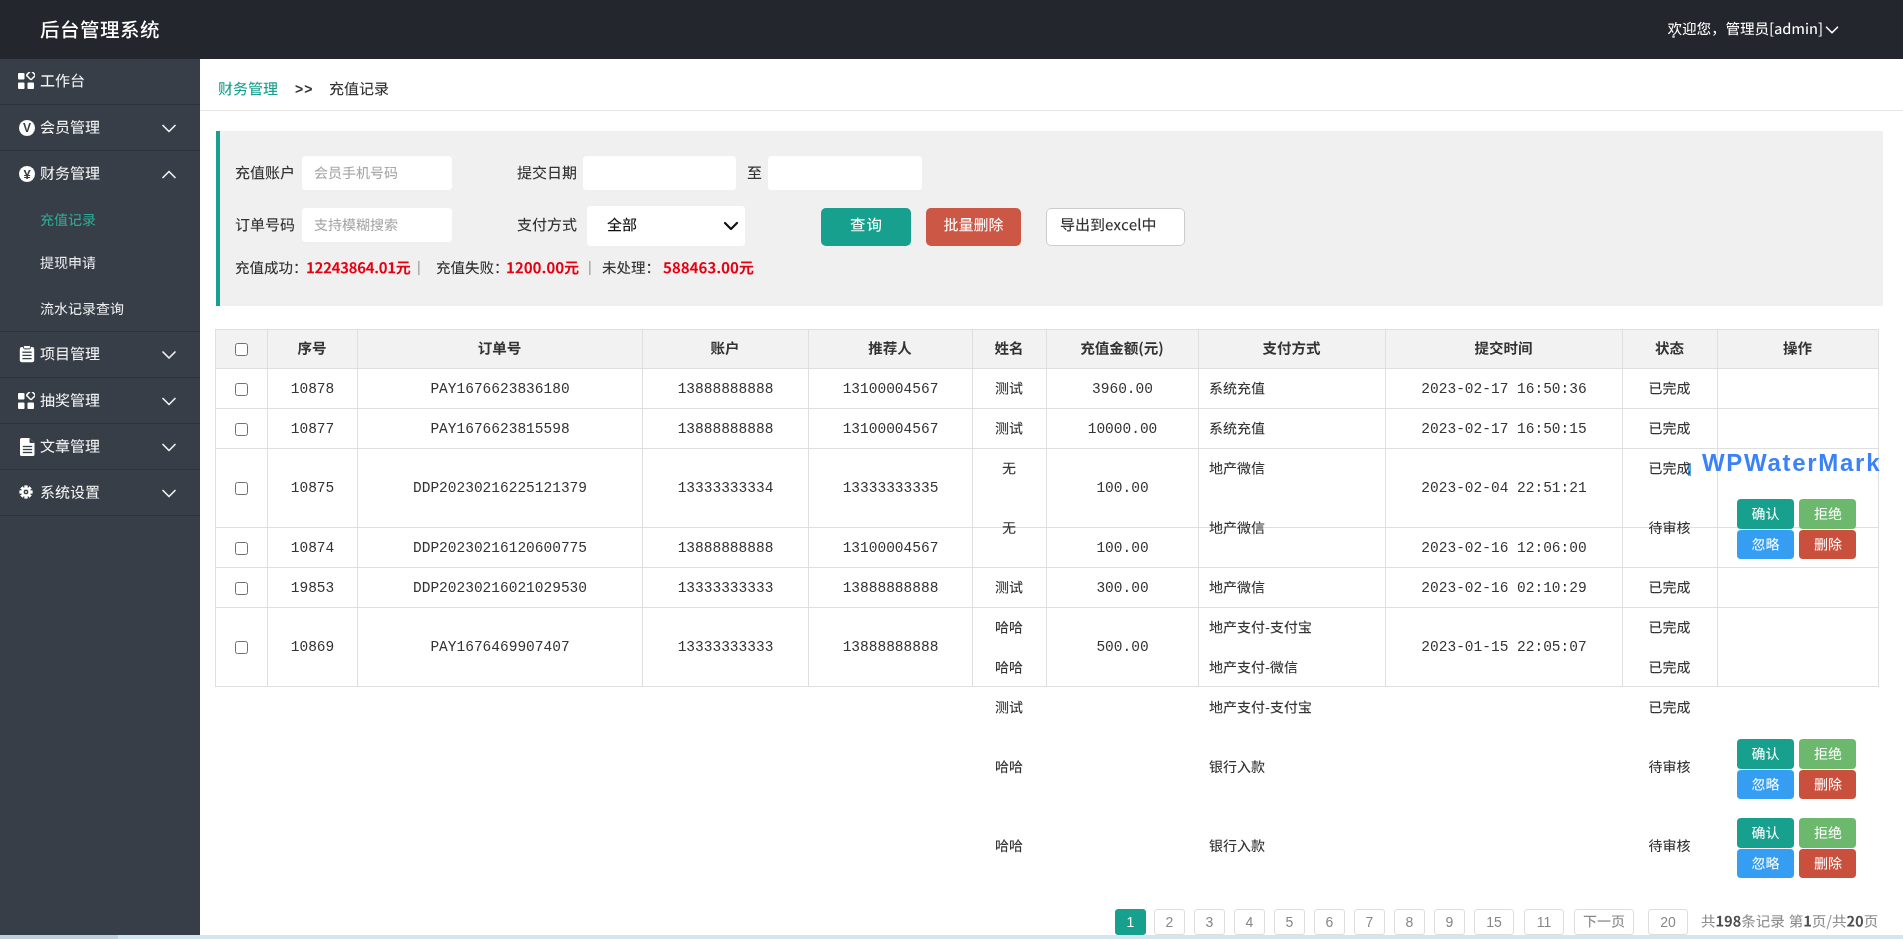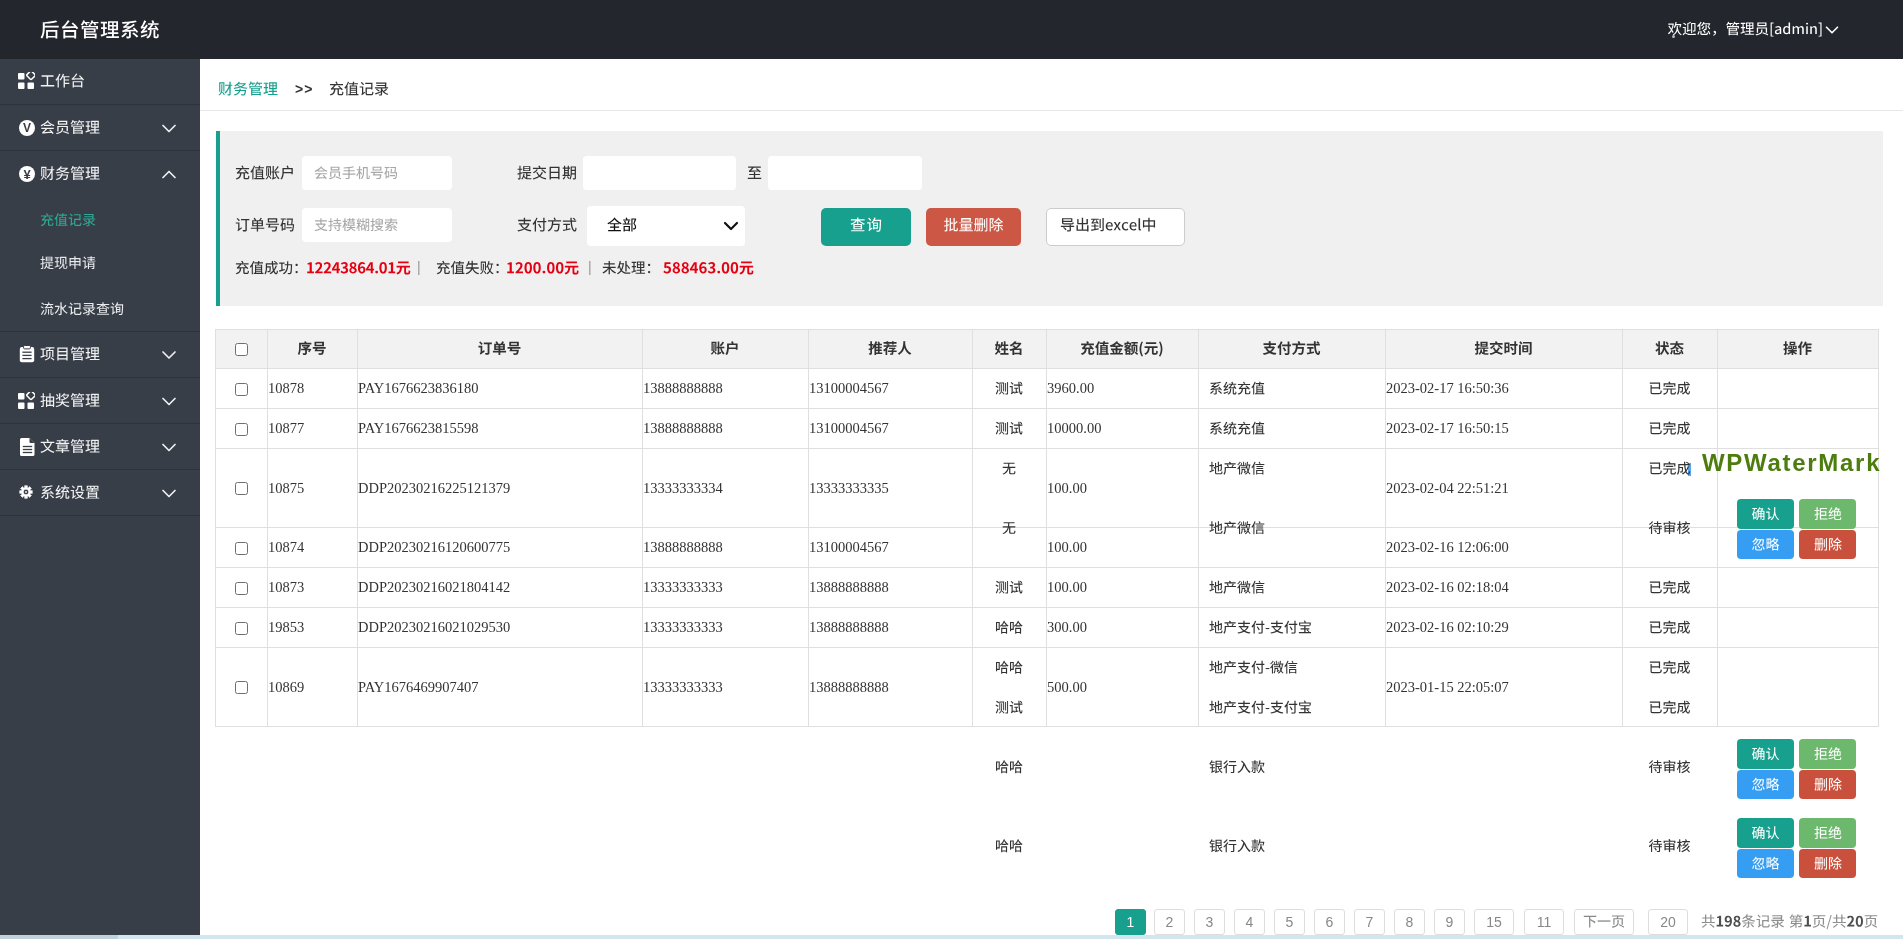--- a/index.html
+++ b/index.html
@@ -7,21 +7,21 @@
 #header{position:absolute;left:0;top:0;width:1903px;height:59px;background:#23262d;z-index:10}
 #sidebar{position:absolute;left:0;top:59px;width:200px;height:880px;background:#373e48;z-index:9}
 .sep{position:absolute;left:0;width:200px;height:1px;background:#2c333c;z-index:20}
 #crumbline{position:absolute;left:200px;top:110px;width:1703px;height:1px;background:#e8e8e8}
 #filter{position:absolute;left:216px;top:131px;width:1667px;height:175px;background:#f0f0f0;border-left:4px solid #17a08e}
 .inp{position:absolute;background:#fff;border-radius:4px}
 .btn{position:absolute;border-radius:5px}
 #tbl{position:absolute;left:215px;top:329px;border-collapse:collapse;table-layout:fixed}
 #tbl td,#tbl th{border:1px solid #dfdfdf;padding:0;font-weight:normal}
 #tbl thead th{background:#f2f2f2;height:39px}
-.num{font-size:14.5px;color:#333;text-align:left;font-family:Liberation Serif, serif}
+.num{font-size:14.5px;color:#333;text-align:center;font-family:Liberation Mono, monospace}
 .cb{display:inline-block;width:13px;height:13px;border:1.2px solid #6f6f6f;border-radius:2.5px;background:#fff;vertical-align:middle}
 .opbtn{position:absolute;width:57px;border-radius:4px}
 .pg{position:absolute;height:26px;border:1px solid #ddd;border-radius:3px;background:#fff;color:#888;font-size:14px;text-align:center;line-height:24px}
 </style></head>
 <body>
 <div id="header"></div>
 <div id="sidebar"></div>
 <div class="sep" style="top:104px"></div>
 <div class="sep" style="top:150px"></div>
 <div class="sep" style="top:331px"></div>
@@ -169,33 +169,20 @@
         <td class="num">13100004567</td>
         <td></td>
         <td class="num">100.00</td>
         <td></td>
         <td class="num">2023-02-16 12:06:00</td>
         <td></td>
         <td></td>
       </tr>
 <tr style="height:40px">
         <td style="text-align:center"><span class="cb"></span></td>
-        <td class="num">10873</td>
-        <td class="num">DDP20230216021804142</td>
-        <td class="num">13333333333</td>
-        <td class="num">13888888888</td>
-        <td></td>
-        <td class="num">100.00</td>
-        <td></td>
-        <td class="num">2023-02-16 02:18:04</td>
-        <td></td>
-        <td></td>
-      </tr>
-<tr style="height:40px">
-        <td style="text-align:center"><span class="cb"></span></td>
         <td class="num">19853</td>
         <td class="num">DDP20230216021029530</td>
         <td class="num">13333333333</td>
         <td class="num">13888888888</td>
         <td></td>
         <td class="num">300.00</td>
         <td></td>
         <td class="num">2023-02-16 02:10:29</td>
         <td></td>
         <td></td>
@@ -223,21 +210,21 @@
 <div class="opbtn" style="left:1737px;top:739px;height:30px;background:#17a08e"></div>
 <div class="opbtn" style="left:1799px;top:739px;height:30px;background:#6cb96e"></div>
 <div class="opbtn" style="left:1737px;top:770px;height:29px;background:#359ef3"></div>
 <div class="opbtn" style="left:1799px;top:770px;height:29px;background:#c9503c"></div>
 <div class="opbtn" style="left:1737px;top:818px;height:30px;background:#17a08e"></div>
 <div class="opbtn" style="left:1799px;top:818px;height:30px;background:#6cb96e"></div>
 <div class="opbtn" style="left:1737px;top:849px;height:29px;background:#359ef3"></div>
 <div class="opbtn" style="left:1799px;top:849px;height:29px;background:#c9503c"></div>
 
 <div class="abs" style="left:1688px;top:463px;width:3px;height:13px;background:#58a6e8"></div>
-<div class="abs" style="left:1702px;top:449px;font-size:24px;font-weight:bold;color:#4d7c0f;letter-spacing:1.7px;z-index:60">WPWaterMark</div>
+<div class="abs" style="left:1702px;top:449px;font-size:24px;font-weight:bold;color:#3b82f6;letter-spacing:1.7px;z-index:60">WPWaterMark</div>
 
 <div class="pg" style="left:1115px;top:909px;width:31px;background:#17a08e;border-color:#17a08e;color:#fff">1</div>
 <div class="pg" style="left:1154px;top:909px;width:31px">2</div>
 <div class="pg" style="left:1194px;top:909px;width:31px">3</div>
 <div class="pg" style="left:1234px;top:909px;width:31px">4</div>
 <div class="pg" style="left:1274px;top:909px;width:31px">5</div>
 <div class="pg" style="left:1314px;top:909px;width:31px">6</div>
 <div class="pg" style="left:1354px;top:909px;width:31px">7</div>
 <div class="pg" style="left:1394px;top:909px;width:31px">8</div>
 <div class="pg" style="left:1434px;top:909px;width:31px">9</div>

